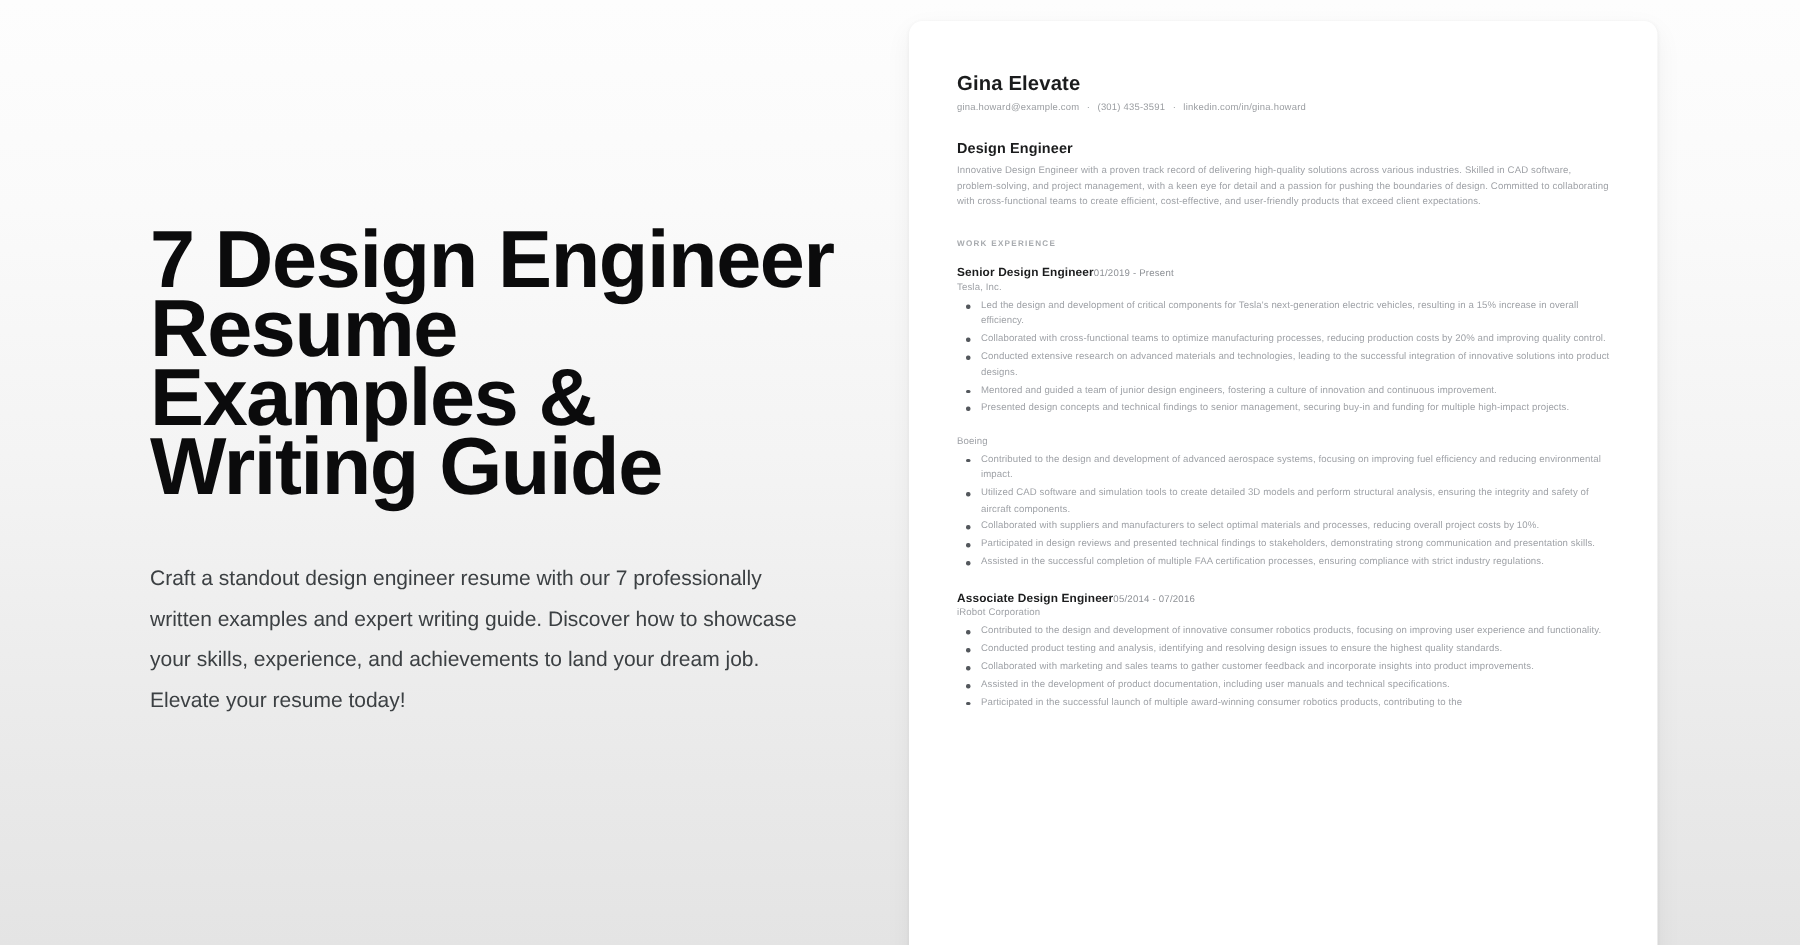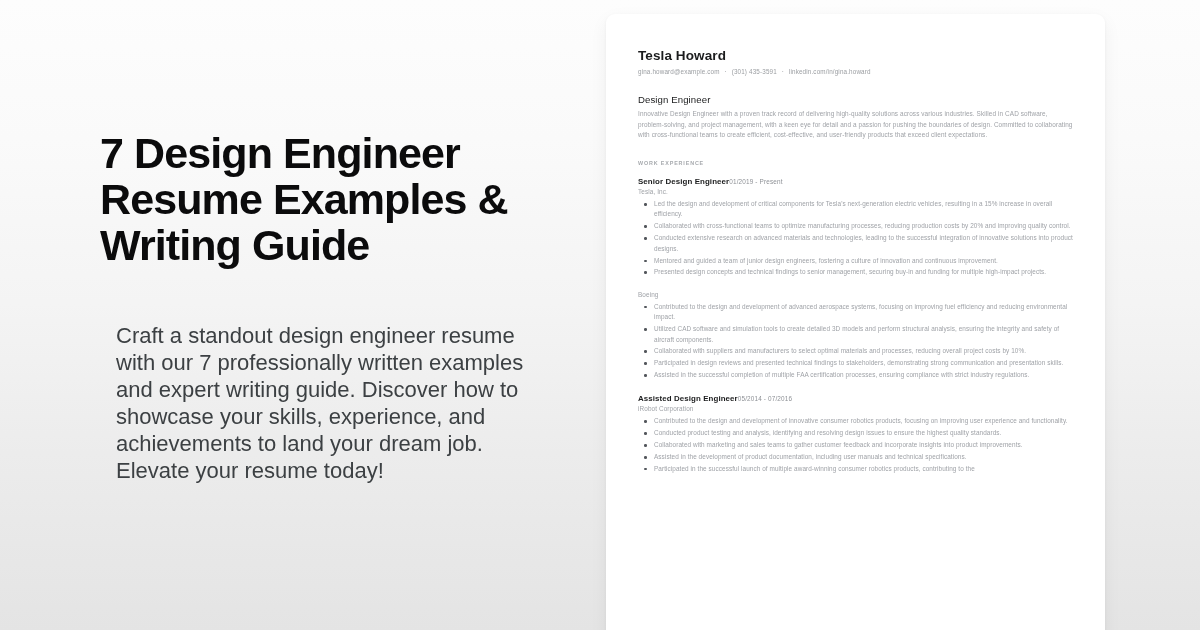--- a/index.html
+++ b/index.html
@@ -19,33 +19,33 @@
     position: absolute;
     left: 100px;
     top: 0;
     width: 460px;
     height: 630px;
     display: flex;
     flex-direction: column;
     justify-content: center;
   }
   .hero-title {
-    font-size: 43px;
+    font-size: 54px;
     line-height: 46px;
     font-weight: 700;
     letter-spacing: -0.9px;
     color: #0b0b0c;
     margin: 0 0 38px 0;
     white-space: pre-line;
   }
   .hero-desc {
-    font-size: 22px;
+    font-size: 14px;
     line-height: 27px;
     color: #3c4043;
-    margin: 16px;
+    margin: 0;
     font-weight: 400;
     max-width: 450px;
   }
 
   
   .resume-card {
     position: absolute;
     left: 606px;
     top: 14px;
     width: 499px;
@@ -67,21 +67,21 @@
   .r-contact {
     font-size: 6.3px;
     color: #9a9da1;
     letter-spacing: 0.15px;
     margin: 0 0 19px 0;
   }
   .r-contact .sep { padding: 0 3px; }
 
   .r-role {
     font-size: 9.6px;
-    font-weight: 400;
+    font-weight: 700;
     color: #1b1c1d;
     margin: 0 0 4px 0;
     letter-spacing: 0.1px;
   }
   .r-summary {
     font-size: 6.4px;
     line-height: 10.5px;
     color: #9fa2a7;
     margin: 0 0 19px 0;
     letter-spacing: 0.1px;
@@ -149,21 +149,21 @@
 
 <div class="left-pane">
   <h1 class="hero-title">7 Design Engineer
 Resume Examples &amp;
 Writing Guide</h1>
   <p class="hero-desc">Craft a standout design engineer resume with our 7 professionally written examples and expert writing guide. Discover how to showcase your skills, experience, and achievements to land your dream job. Elevate your resume today!</p>
 </div>
 
 <div class="resume-card">
 
-  <div class="r-name">Tesla Howard</div>
+  <div class="r-name">Gina Elevate</div>
 
   <div class="r-contact">
     <span>gina.howard@example.com</span>
     <span class="sep">·</span>
     <span>(301) 435-3591</span>
     <span class="sep">·</span>
     <span>linkedin.com/in/gina.howard</span>
   </div>
 
   <div class="r-role">Design Engineer</div>
@@ -191,21 +191,21 @@
         <ul class="job-bullets">
           <li>Contributed to the design and development of advanced aerospace systems, focusing on improving fuel efficiency and reducing environmental impact.</li>
           <li>Utilized CAD software and simulation tools to create detailed 3D models and perform structural analysis, ensuring the integrity and safety of aircraft components.</li>
           <li>Collaborated with suppliers and manufacturers to select optimal materials and processes, reducing overall project costs by 10%.</li>
           <li>Participated in design reviews and presented technical findings to stakeholders, demonstrating strong communication and presentation skills.</li>
           <li>Assisted in the successful completion of multiple FAA certification processes, ensuring compliance with strict industry regulations.</li>
         </ul>
       </div>
       <div class="job">
         <div class="job-head">
-          <span class="job-title">Assisted Design Engineer</span>
+          <span class="job-title">Associate Design Engineer</span>
           <span class="job-dates">05/2014 - 07/2016</span>
         </div>
         <div class="job-company">iRobot Corporation</div>
         <ul class="job-bullets">
           <li>Contributed to the design and development of innovative consumer robotics products, focusing on improving user experience and functionality.</li>
           <li>Conducted product testing and analysis, identifying and resolving design issues to ensure the highest quality standards.</li>
           <li>Collaborated with marketing and sales teams to gather customer feedback and incorporate insights into product improvements.</li>
           <li>Assisted in the development of product documentation, including user manuals and technical specifications.</li>
           <li>Participated in the successful launch of multiple award-winning consumer robotics products, contributing to the</li>
         </ul>

